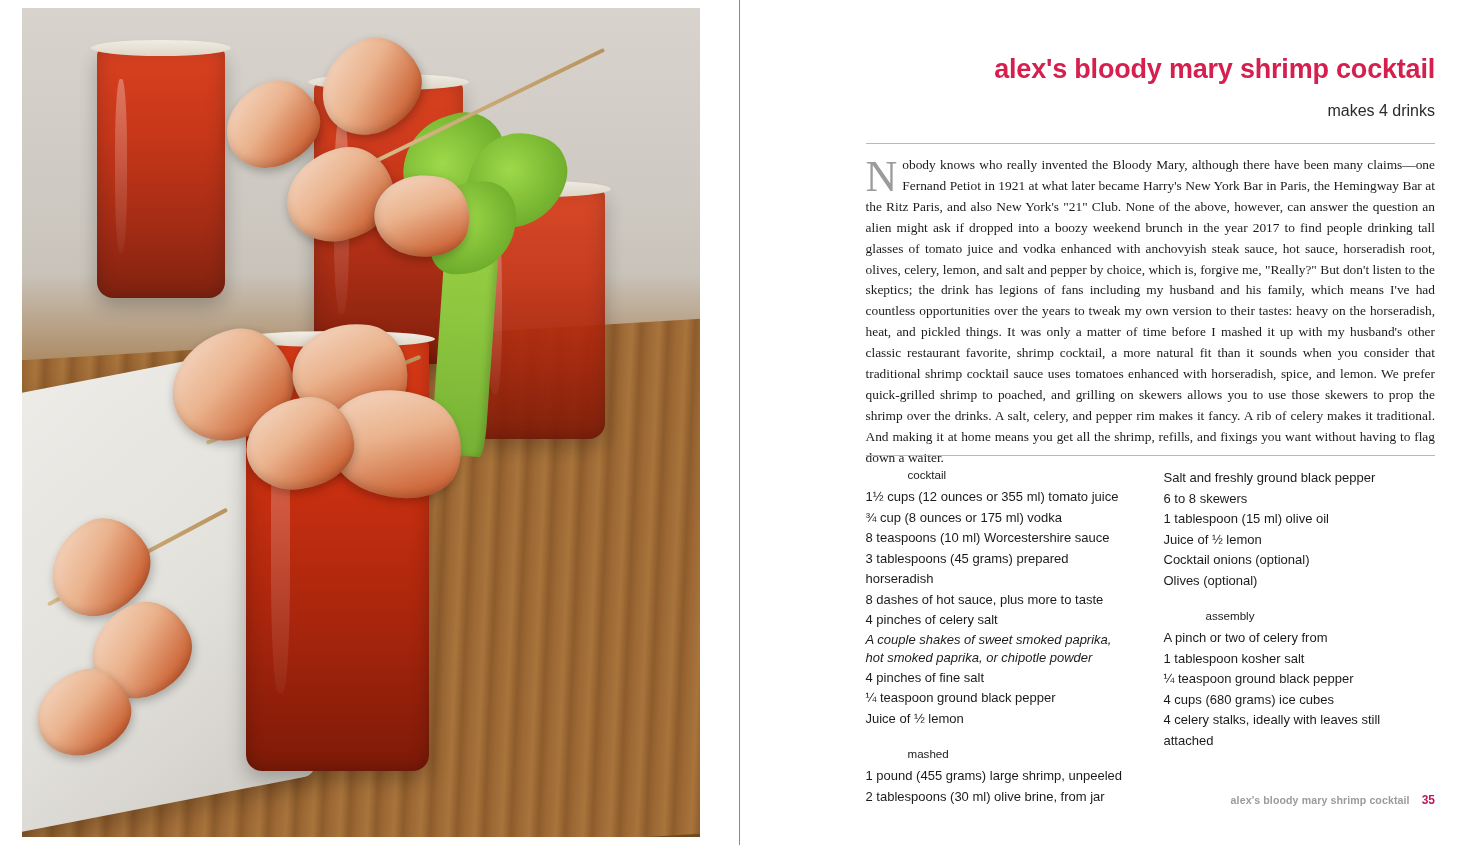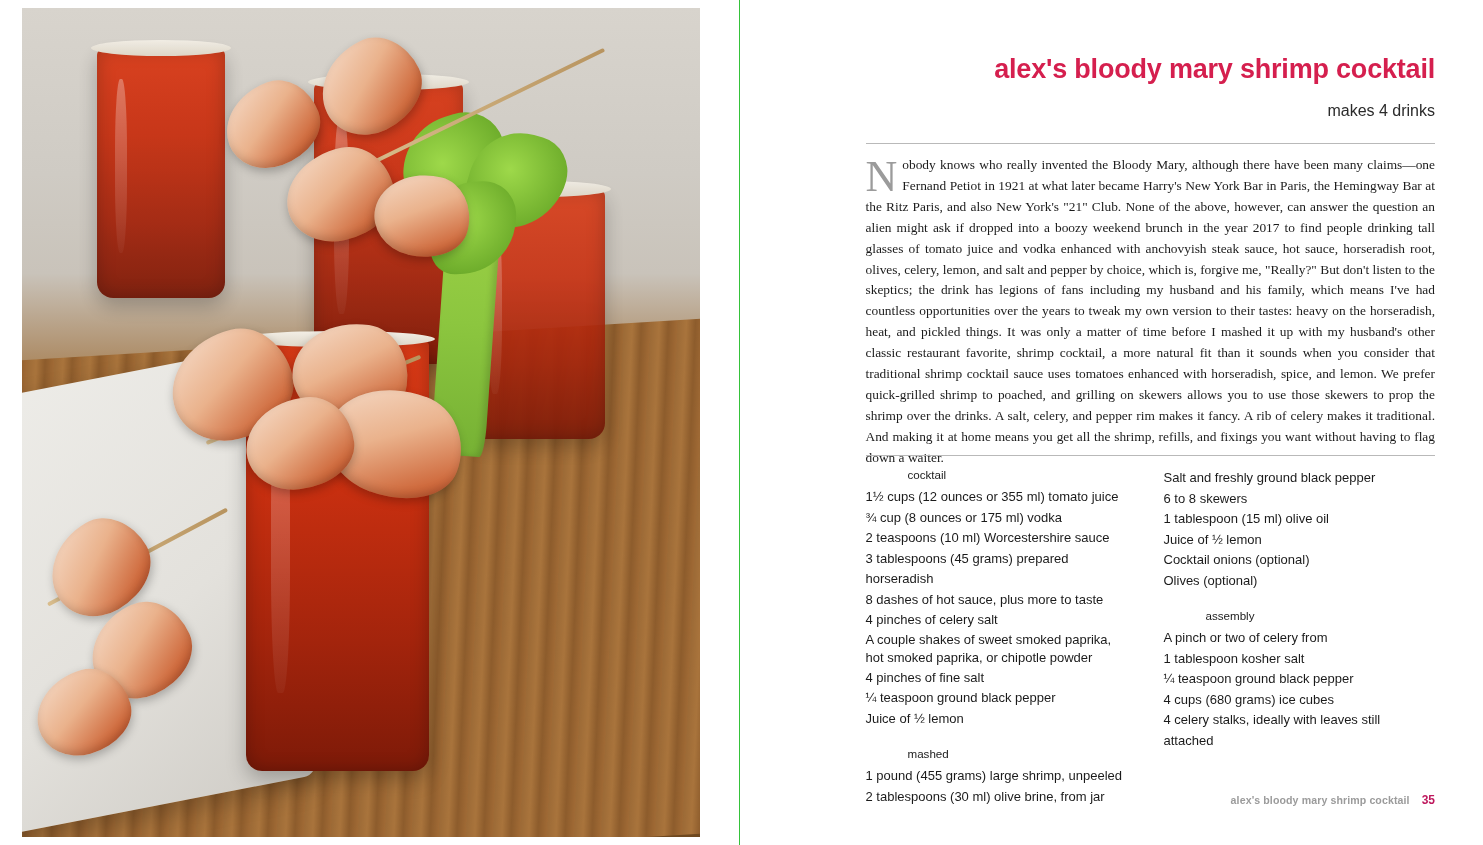--- a/index.html
+++ b/index.html
@@ -208,21 +208,21 @@
     font-weight: normal;
     color: #1b1b1b;
     margin-bottom: 6px;
     margin-left: 42px;
   }
   .ing {
     font-size: 13px;
     color: #1b1b1b;
     line-height: 1.58;
   }
-  .ing.two-line { line-height: 1.42; }
+  .ing.two-line { line-height: 1.42; font-style: italic; }
   .gap { height: 18px; }
 
   .footer {
     position: absolute;
     right: 48px;
     bottom: 38px;
     display: flex;
     align-items: baseline;
     gap: 12px;
   }
@@ -289,21 +289,21 @@
       <span class="dropcap">N</span><span>obody knows who really invented the Bloody Mary, although there have been many claims—one Fernand Petiot in 1921 at what later became Harry's New York Bar in Paris, the Hemingway Bar at the Ritz Paris, and also New York's "21" Club. None of the above, however, can answer the question an alien might ask if dropped into a boozy weekend brunch in the year 2017 to find people drinking tall glasses of tomato juice and vodka enhanced with anchovyish steak sauce, hot sauce, horseradish root, olives, celery, lemon, and salt and pepper by choice, which is, forgive me, "Really?" But don't listen to the skeptics; the drink has legions of fans including my husband and his family, which means I've had countless opportunities over the years to tweak my own version to their tastes: heavy on the horseradish, heat, and pickled things. It was only a matter of time before I mashed it up with my husband's other classic restaurant favorite, shrimp cocktail, a more natural fit than it sounds when you consider that traditional shrimp cocktail sauce uses tomatoes enhanced with horseradish, spice, and lemon. We prefer quick-grilled shrimp to poached, and grilling on skewers allows you to use those skewers to prop the shrimp over the drinks. A salt, celery, and pepper rim makes it fancy. A rib of celery makes it traditional. And making it at home means you get all the shrimp, refills, and fixings you want without having to flag down a waiter.</span>
     </div>
 
     <div class="rule rule-bottom"></div>
 
     <div class="columns">
       <div class="col">
         <div class="sec-head">cocktail</div>
         <div class="ing">1½ cups (12 ounces or 355 ml) tomato juice</div>
         <div class="ing">¾ cup (8 ounces or 175 ml) vodka</div>
-        <div class="ing">2 teaspoons (10 ml) Worcestershire sauce</div>
+        <div class="ing">8 teaspoons (10 ml) Worcestershire sauce</div>
         <div class="ing">3 tablespoons (45 grams) prepared horseradish</div>
         <div class="ing">8 dashes of hot sauce, plus more to taste</div>
         <div class="ing">4 pinches of celery salt</div>
         <div class="ing two-line">A couple shakes of sweet smoked paprika, hot smoked paprika, or chipotle powder</div>
         <div class="ing">4 pinches of fine salt</div>
         <div class="ing">¼ teaspoon ground black pepper</div>
         <div class="ing">Juice of ½ lemon</div>
 
         <div class="gap"></div>
 

